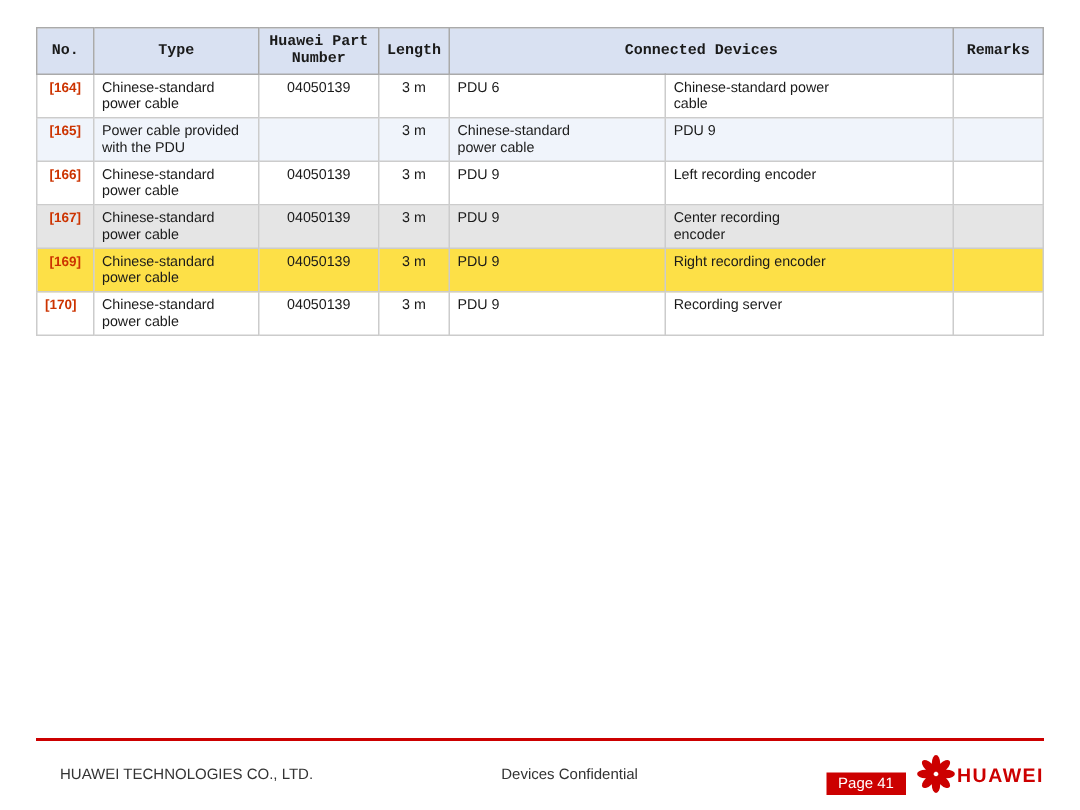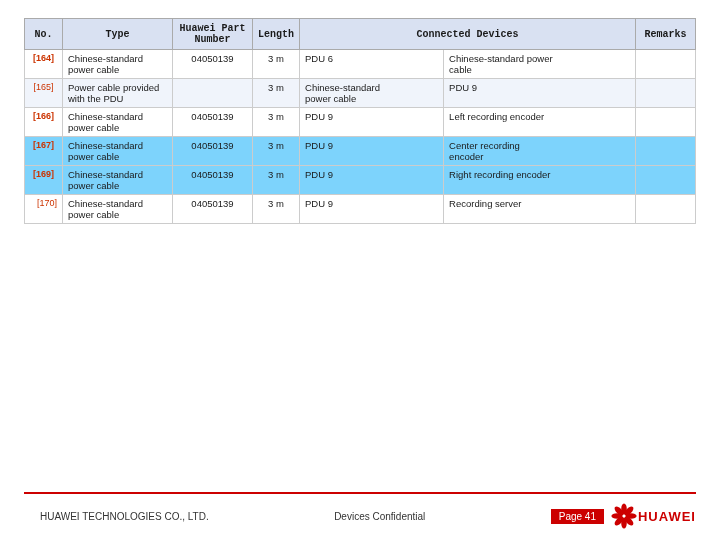--- a/index.html
+++ b/index.html
@@ -85,21 +85,21 @@
       font-size: 10px;
       color: #333;
       padding-left: 16px;
     }
     .footer-center {
       font-size: 10px;
       color: #333;
     }
     .footer-right {
       display: flex;
-      align-items: center;
+      align-items: flex-end;
       gap: 6px;
     }
     .page-badge {
       background: #cc0000;
       color: #fff;
       padding: 2px 8px;
       font-size: 10px;
     }
     .huawei-logo {
       display: flex;
@@ -138,57 +138,57 @@
       <tr style="background: rgb(255, 255, 255); margin-left: 36px;">
             <td class="no-col" style="color: rgb(204, 51, 0); font-weight: bold; text-align: center;">[164]</td>
             <td>Chinese-standard<br>power cable</td>
             <td class="center">04050139</td>
             <td class="center">3 m</td>
             <td>PDU 6</td>
             <td>Chinese-standard power<br>cable</td>
             <td></td>
           </tr>
           <tr style="background: rgb(240, 244, 251);">
-            <td class="no-col" style="color: rgb(204, 51, 0); font-weight: normal; ">[165]</td>
+            <td class="no-col" style="color: rgb(204, 51, 0); font-weight: bold; ">[165]</td>
             <td>Power cable provided<br>with the PDU</td>
             <td class="center"></td>
             <td class="center">3 m</td>
             <td>Chinese-standard<br>power cable</td>
             <td>PDU 9</td>
             <td></td>
           </tr>
           <tr style="background: rgb(255, 255, 255);">
             <td class="no-col" style="color: rgb(204, 51, 0); font-weight: bold; ">[166]</td>
             <td>Chinese-standard<br>power cable</td>
             <td class="center">04050139</td>
             <td class="center">3 m</td>
             <td>PDU 9</td>
             <td>Left recording encoder</td>
             <td></td>
           </tr>
-          <tr style="background: #7dd3fc;">
+          <tr style="background: #e5e5e5;">
             <td class="no-col" style="color: rgb(204, 51, 0); font-weight: bold; text-align: center;">[167]</td>
             <td>Chinese-standard<br>power cable</td>
             <td class="center">04050139</td>
             <td class="center">3 m</td>
             <td>PDU 9</td>
             <td>Center recording<br>encoder</td>
             <td></td>
           </tr>
-          <tr style="background: #7dd3fc;">
+          <tr style="background: #fde047;">
             <td class="no-col" style="color: rgb(204, 51, 0); font-weight: bold; text-align: center;">[169]</td>
             <td>Chinese-standard<br>power cable</td>
             <td class="center">04050139</td>
             <td class="center">3 m</td>
             <td>PDU 9</td>
             <td>Right recording encoder</td>
             <td></td>
           </tr>
           <tr style="background: rgb(255, 255, 255);">
-            <td class="no-col" style="color: rgb(204, 51, 0); font-weight: normal; text-align: right; margin-left: 28px;">[170]</td>
+            <td class="no-col" style="color: rgb(204, 51, 0); font-weight: bold; text-align: left; margin-left: 28px;">[170]</td>
             <td>Chinese-standard<br>power cable</td>
             <td class="center">04050139</td>
             <td class="center">3 m</td>
             <td>PDU 9</td>
             <td>Recording server</td>
             <td></td>
           </tr>
         </tbody>
     </table>
   </div>

